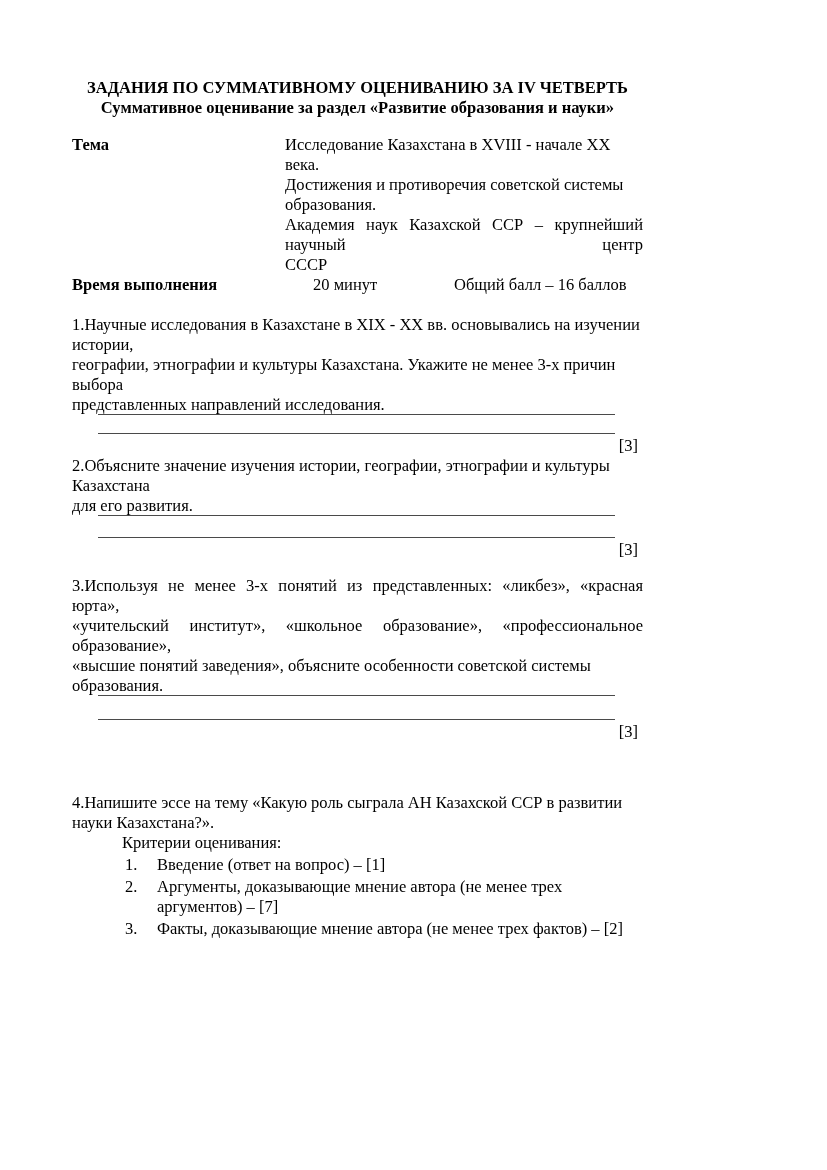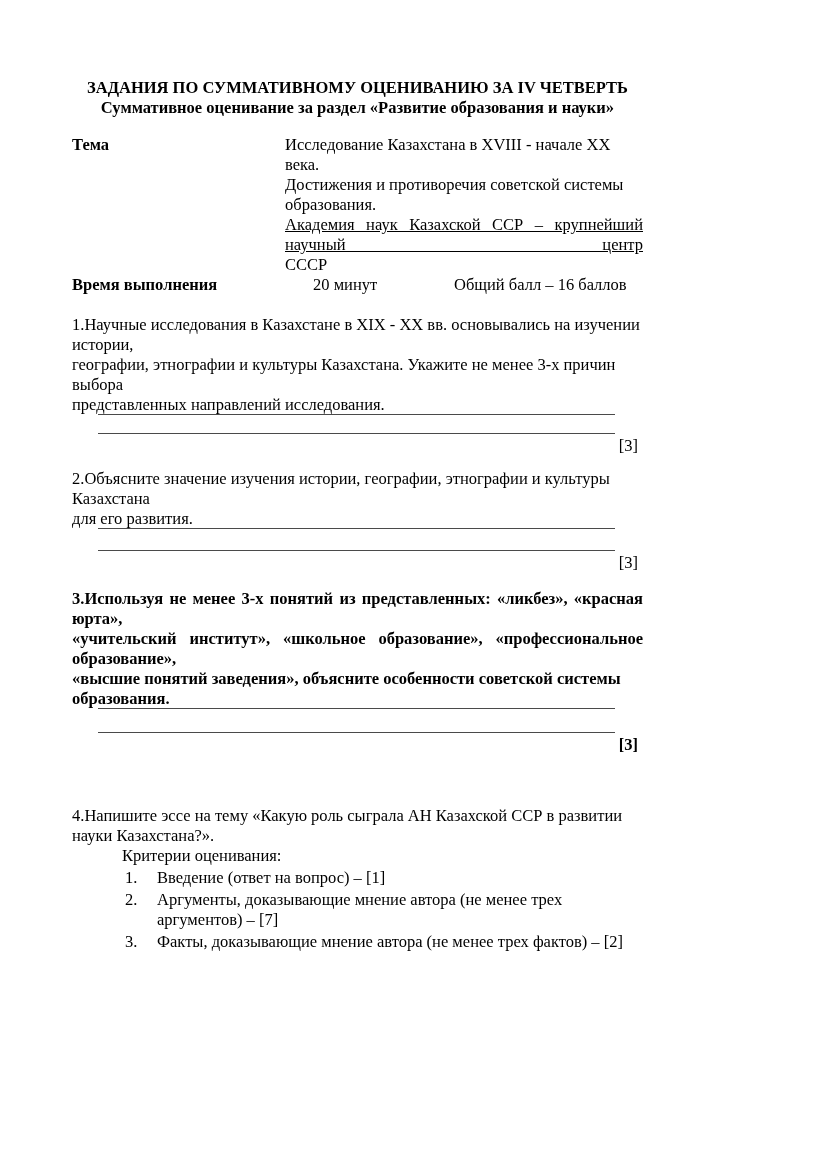--- a/index.html
+++ b/index.html
@@ -16,29 +16,29 @@
     overflow: hidden;
   }
   .header { margin-top: 78px; text-align: center; font-weight: bold; }
   .header div { white-space: nowrap; }
   .content { margin: 0 72px; }
 
   .meta { margin-top: 17px; }
   .meta-row { display: flex; align-items: flex-start; }
   .meta-label { font-weight: bold; width: 213px; flex: none; }
   .topic-value { flex: 1; min-width: 0; }
-  .topic-value div:nth-child(3) { text-align: justify; text-align-last: justify; text-decoration: underline; }
+  .topic-value div:nth-child(3) { text-align: justify; text-align-last: justify; }
   .time-row { margin-top: 0; gap: 28px; }
   .time-value { width: 113px; flex: none; }
   .tasks-label { font-weight: bold; }
 
   .question { position: relative; }
   .q1 { margin-top: 20px; }
-  .q2 { margin-top: 13px; }
-  .q3 { margin-top: 16px; font-weight: bold; }
+  .q2 { margin-top: 0; }
+  .q3 { margin-top: 16px; }
   .q4 { margin-top: 51px; }
   .q3 .q-text div:nth-child(-n+2) { text-align: justify; text-align-last: justify; }
 
   .answer-line {
     height: 0;
     border-top: 1px solid #4a4a4a;
     margin-left: 26px;
     margin-right: 28px;
   }
   .answer-line.first { margin-top: -1px; }

